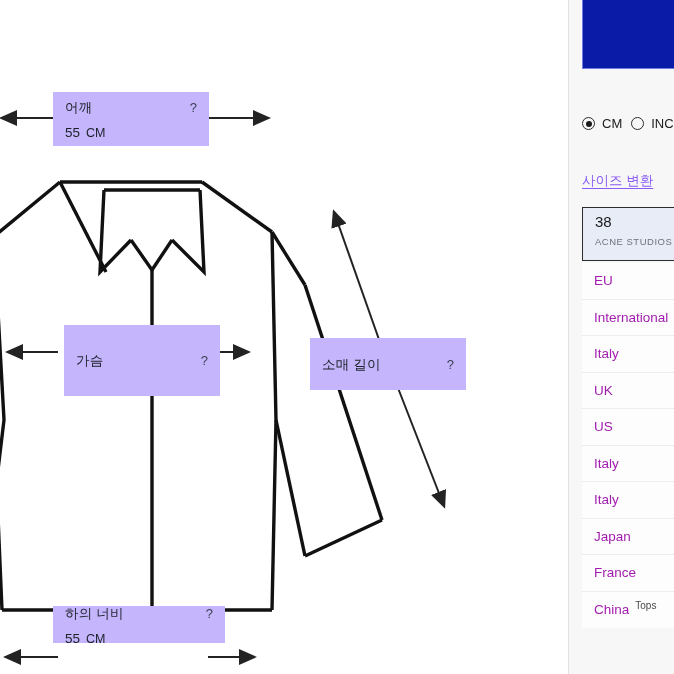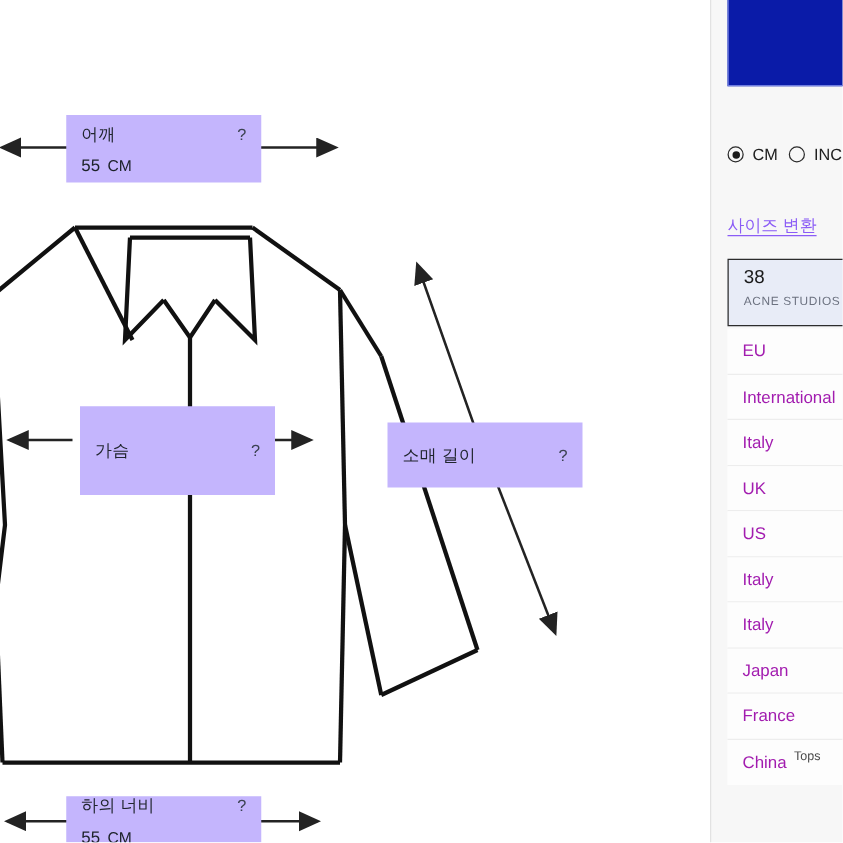--- a/index.html
+++ b/index.html
@@ -73,21 +73,21 @@
     white-space: nowrap;
   }
   .measure-value .unit {
     margin-left: 6px;
     font-size: 12.5px;
   }
 
   #box-shoulder { left: 53px;  top: 92px;  width: 156px; height: 54px; }
   #box-chest    { left: 64px;  top: 325px; width: 156px; height: 71px; }
   #box-sleeve   { left: 310px; top: 338px; width: 156px; height: 52px; gap: 24px; }
-  #box-bottom   { left: 53px;  top: 637px; width: 156px; height: 37px; }
+  #box-bottom   { left: 53px;  top: 606px; width: 172px; height: 37px; }
 
   
   #sidebar {
     position: relative;
     width: 106px;
     height: 674px;
     flex: 0 0 106px;
     background: #f7f7f7;
     border-left: 1px solid #e2e2e2;
     overflow: hidden;

